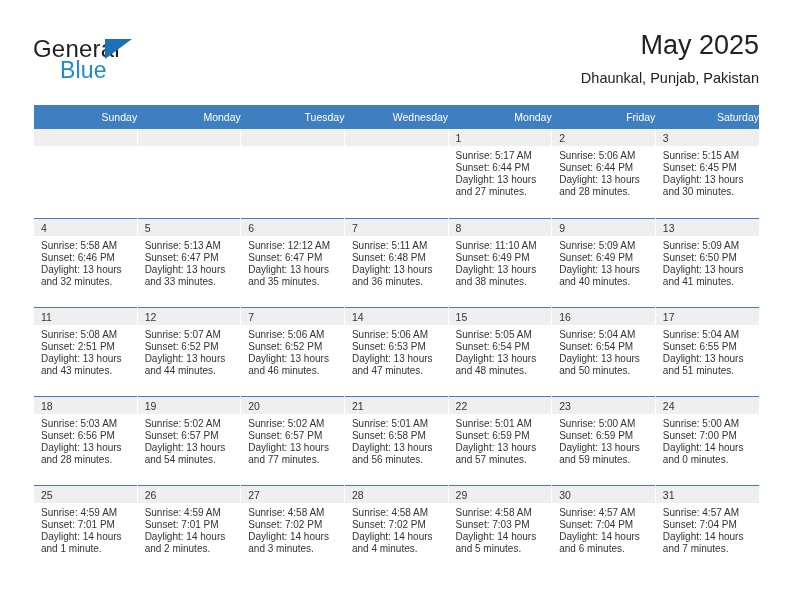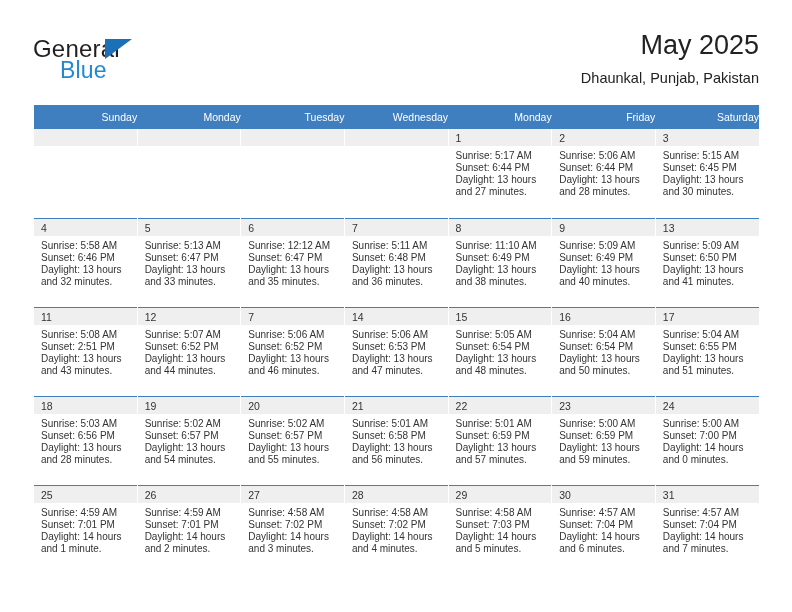--- a/index.html
+++ b/index.html
@@ -361,21 +361,21 @@
               <div>Daylight: 13 hours</div>
               <div>and 54 minutes.</div>
             </div>
           </td>
           <td>
             <div class="daynum-band">20</div>
             <div class="cell-body">
               <div>Sunrise: 5:02 AM</div>
               <div>Sunset: 6:57 PM</div>
               <div>Daylight: 13 hours</div>
-              <div>and 55 minutes.</div>
+              <div>and 77 minutes.</div>
             </div>
           </td>
           <td>
             <div class="daynum-band">21</div>
             <div class="cell-body">
               <div>Sunrise: 5:01 AM</div>
               <div>Sunset: 6:58 PM</div>
               <div>Daylight: 13 hours</div>
               <div>and 56 minutes.</div>
             </div>

